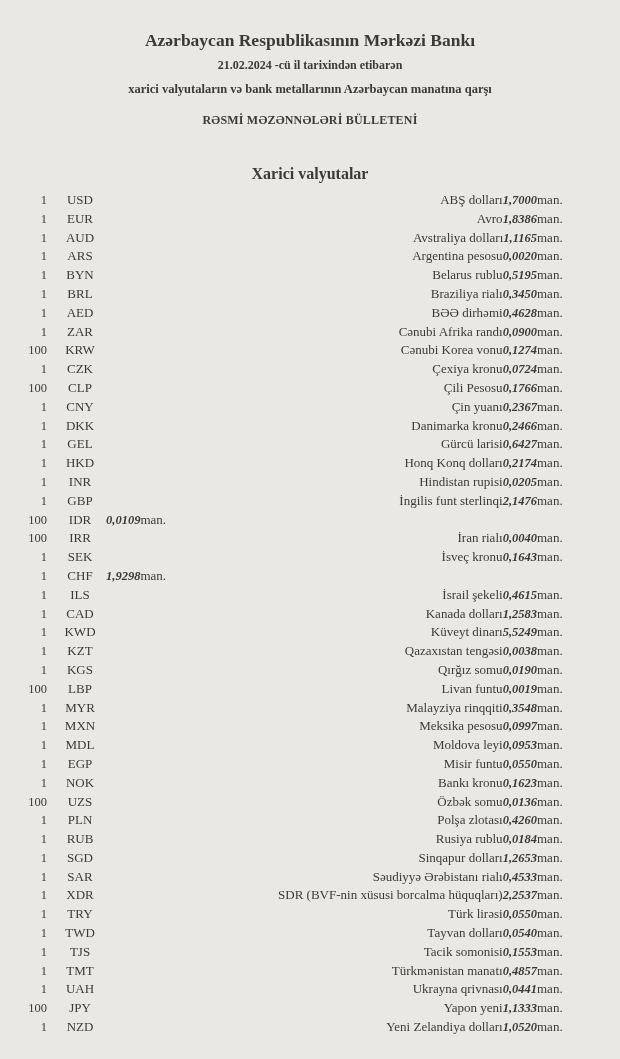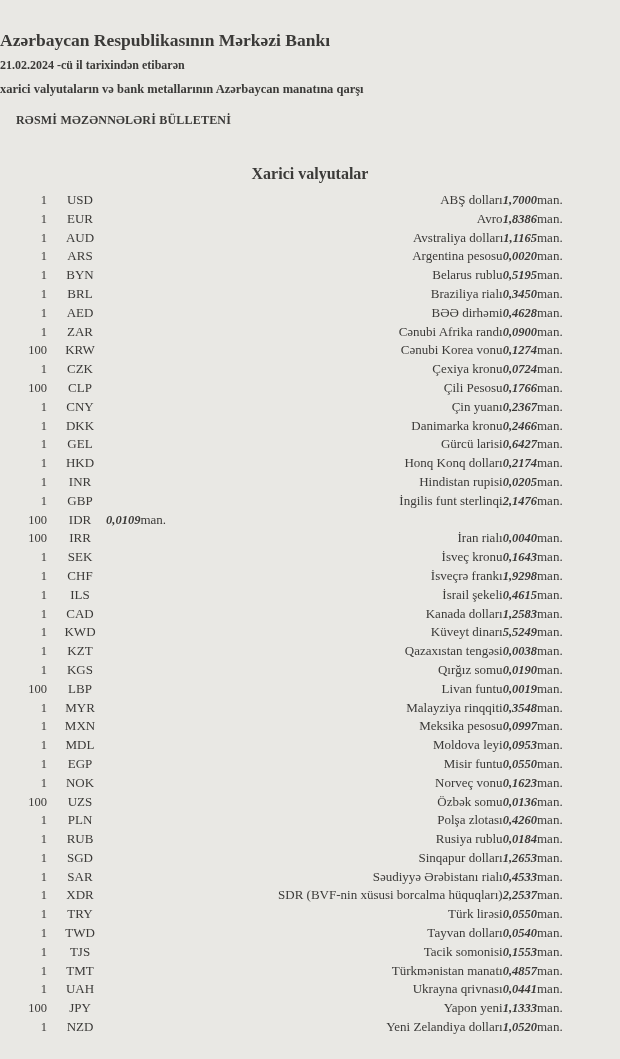--- a/index.html
+++ b/index.html
@@ -9,21 +9,21 @@
   * { box-sizing: border-box; }
   html, body { margin: 0; padding: 0; background: var(--bg); }
   .page {
     width: 620px;
     height: 1059px;
     background: var(--bg);
     color: var(--ink);
     font-family: "Liberation Serif", "DejaVu Serif", serif;
     overflow: hidden;
   }
-  header { padding-top: 30px; text-align: left; }
+  header { padding-top: 30px; text-align: center; }
   .bank-title   { font-size: 17.5px; font-weight: bold; margin: 0 0 7px 0; }
   .date-line    { font-size: 12px;   font-weight: bold; margin: 0 0 9px 0; }
   .subtitle     { font-size: 12.5px; font-weight: bold; margin: 0 0 7px 0; }
   .bulletin-title { font-size: 12px; font-weight: bold; margin: 16px; letter-spacing: 0.2px; }
   .section-title { font-size: 16px; font-weight: bold; text-align: center; margin: 37px 0 9px 0; }
   .rates-table { padding-right: 50px; }
   .row { display: flex; align-items: baseline; height: 18.8px; font-size: 13px; }
   .qty  { width: 47px; text-align: right; font-size: 12.5px; flex: none; }
   .code { width: 52px; margin-left: 7px; text-align: center; flex: none; }
   .name { flex: 1; padding-left: 5px; white-space: nowrap; overflow: hidden; text-align: right; }
@@ -199,21 +199,20 @@
     <span class="qty">1</span>
     <span class="code">SEK</span>
     <span class="name">İsveç kronu</span>
     <span class="rate">0,1643</span>
     <span class="unit">man.</span>
   </div>
 
   <div class="row">
     <span class="qty">1</span>
     <span class="code">CHF</span>
-    <span class="name">İsveçrə frankı</span>
     <span class="rate">1,9298</span>
     <span class="unit">man.</span>
   </div>
 
   <div class="row">
     <span class="qty">1</span>
     <span class="code">ILS</span>
     <span class="name">İsrail şekeli</span>
     <span class="rate">0,4615</span>
     <span class="unit">man.</span>
@@ -287,21 +286,21 @@
     <span class="qty">1</span>
     <span class="code">EGP</span>
     <span class="name">Misir funtu</span>
     <span class="rate">0,0550</span>
     <span class="unit">man.</span>
   </div>
 
   <div class="row">
     <span class="qty">1</span>
     <span class="code">NOK</span>
-    <span class="name">Norveç vonu</span>
+    <span class="name">Bankı kronu</span>
     <span class="rate">0,1623</span>
     <span class="unit">man.</span>
   </div>
 
   <div class="row">
     <span class="qty">100</span>
     <span class="code">UZS</span>
     <span class="name">Özbək somu</span>
     <span class="rate">0,0136</span>
     <span class="unit">man.</span>

